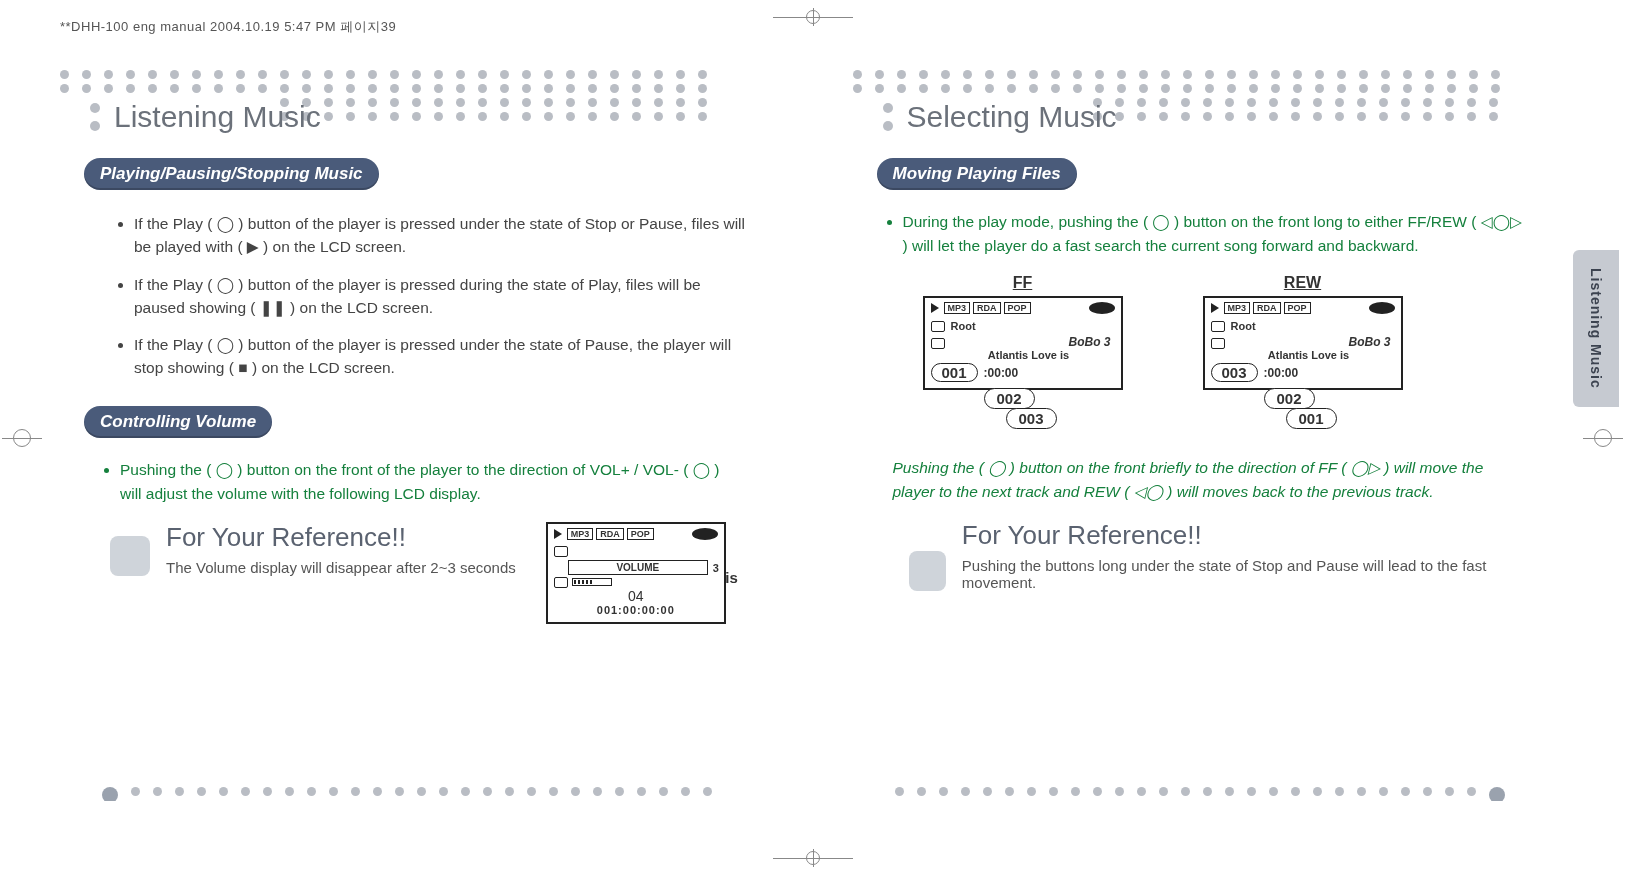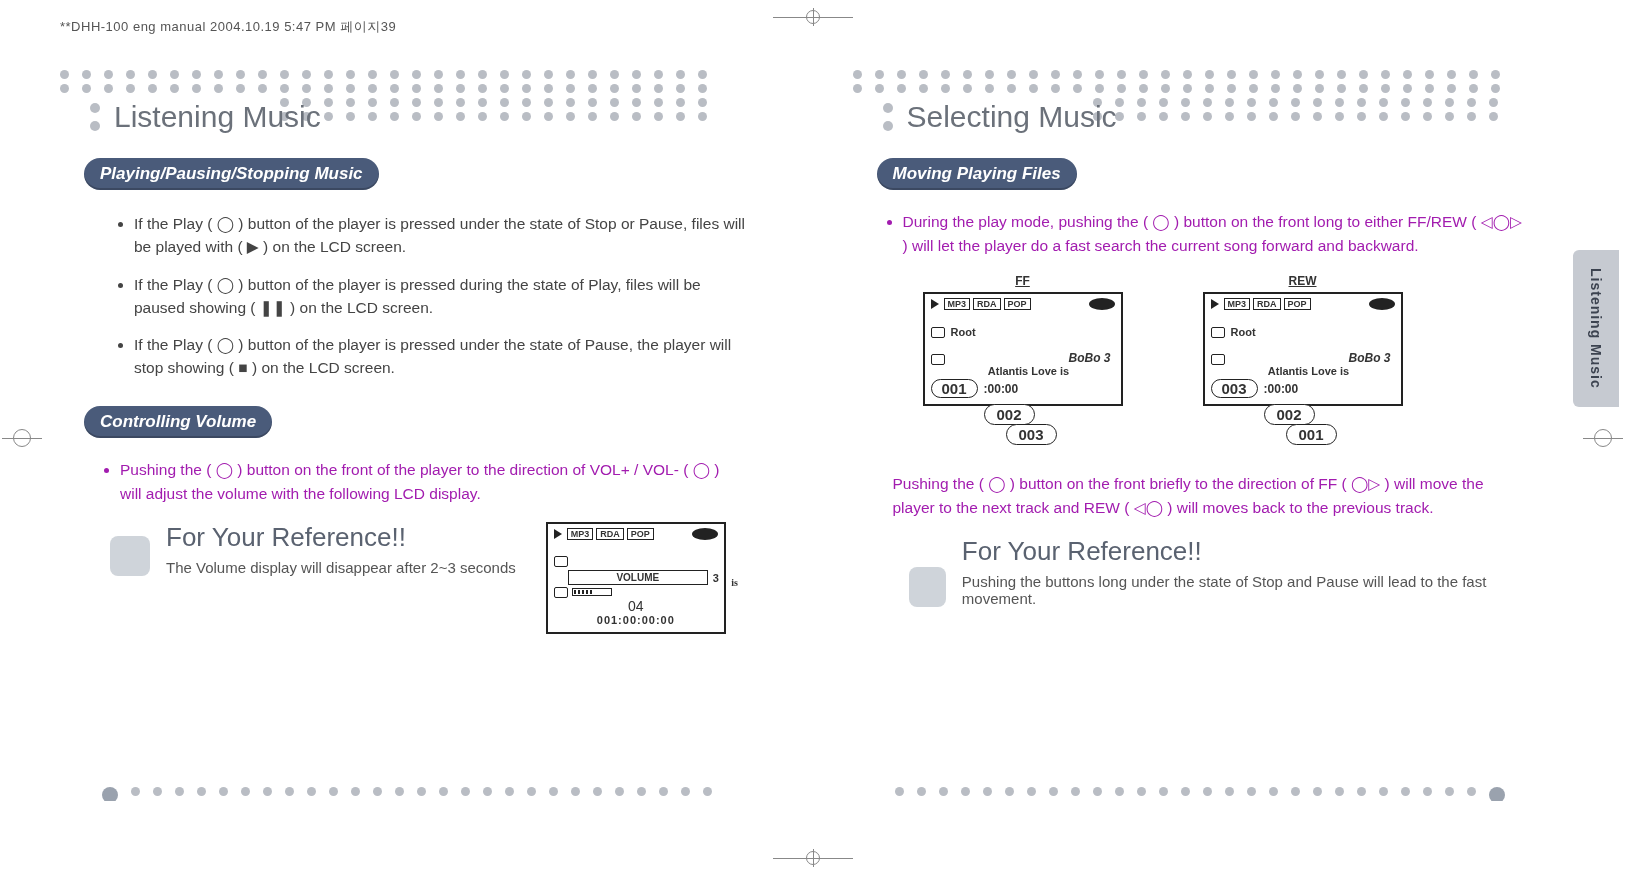--- a/index.html
+++ b/index.html
@@ -135,21 +135,21 @@
       color: #444;
     }
     .bullets li {
       list-style: disc;
       margin: 8px 0 14px 14px;
       line-height: 1.5;
     }
     .para {
       margin: 6px 40px 16px 50px;
       font-size: 15.5px;
-      color:#a21caf;
+      color:#15803d;
       line-height:1.55;
     }
     .para li { list-style: disc; margin-left: 10px; }
     .ref-block {
       display:flex; align-items:flex-end; gap:16px;
       margin: 10px 40px 10px 90px;
     }
     .ref-block.plain { margin-left: 56px; }
     .ref-icon {
       width:40px; height:40px;
@@ -172,37 +172,37 @@
       background:#fff;
       font-size:11px;
       position:relative;
     }
     .lcd .tags { display:flex; gap:3px; align-items:center; }
     .lcd .tag {
       border:1px solid #222; padding:0 3px; font-size:9px; font-weight:bold;
     }
     .lcd .play-tri { display:inline-block; width:0; height:0; border-left:8px solid #222; border-top:5px solid transparent; border-bottom:5px solid transparent; margin-right:2px; }
     .lcd .eye { display:inline-block; width:26px; height:12px; background:#222; border-radius:50%; position:relative; margin-left:auto; }
-    .lcd .folder-row { display:flex; gap:6px; align-items:center; margin-top:16px; font-weight:bold; font-size:11px; }
+    .lcd .folder-row { display:flex; gap:6px; align-items:center; margin-top:6px; font-weight:bold; font-size:11px; }
     .lcd .folder-ic, .lcd .home-ic {
       display:inline-block; width:14px; height:11px; border:1.5px solid #222; border-radius:2px; position:relative;
     }
     .lcd .artist { font-weight:bold; font-size:12px; text-align:right; margin-top:2px; padding-right:4px;font-style:italic; }
     .lcd .title2 { font-weight:bold; font-size:11px; padding-left:12px; }
     .lcd .time-row { font-weight:bold; font-size:11px; letter-spacing:1px; text-align:center; }
     .lcd .vol-box { border:1.5px solid #222; margin:3px 10px 0 14px; text-align:center; font-weight:bold; font-size:10px; padding:1px 0; position:relative; }
     .lcd .vol-box .rside { position:absolute; right:-12px; top:1px; font-size:11px; }
     .lcd .vol-bar-row { display:flex; gap:4px; align-items:center; margin-top:2px; }
     .lcd .vol-bar { width:40px; height:8px; border:1.5px solid #222; position:relative; }
     .lcd .vol-bar::after{ content:""; position:absolute; left:1px; top:1px; width:50%; height:calc(100% - 2px); background:repeating-linear-gradient(90deg,#222,#222 2px,transparent 2px,transparent 4px); }
     .lcd .vol-num { font-weight:normal; font-size:14px; text-align:center; }
-    .lcd .rside2 { position:absolute; right:-14px; bottom:44px; font-size:10px; font-weight:bold;font-family:Liberation Serif, serif; }
+    .lcd .rside2 { position:absolute; right:-14px; bottom:36px; font-size:15px; font-weight:bold; }
     .ff-rew-wrap { display:flex; gap:80px; margin: 4px 0 10px 70px; }
     .ff-col { text-align:center; }
-    .ff-col .ff-label { font-weight:bold; font-size:12px; margin-bottom:4px; text-decoration:underline; }
+    .ff-col .ff-label { font-weight:bold; font-size:16px; margin-bottom:4px; text-decoration:underline; }
     .track-stack { position:relative; width:90px; height:64px; margin: -8px auto 0; }
     .track-stack .pill { position:absolute; border:1.5px solid #222; background:#fff; border-radius:50px; font-weight:bold; font-size:15px; padding:1px 12px; }
     .side-tab {
       position:absolute;
       right: 6px;
       top: 250px;
       width: 46px;
       background:#c6cad1;
       border-radius:6px 0 0 6px;
       padding: 18px 4px;
@@ -615,21 +615,21 @@
             <span style="font-weight:bold; font-size:12px;">:00:00</span>
           </div>
         </div>
         <div class="track-stack">
           <span class="pill" style="top:6px; left:6px;">002</span>
           <span class="pill" style="top:26px; left:28px;">001</span>
         </div>
       </div>
     </div>
 
-    <div class="para" style="margin-left:40px;">Pushing the ( ◯ ) button on the front briefly to the direction of FF ( ◯▷ ) will move the player to the next track and REW ( ◁◯ ) will moves back to the previous track.</div>
+    <div class="para" style="margin-left:40px;font-style:italic;">Pushing the ( ◯ ) button on the front briefly to the direction of FF ( ◯▷ ) will move the player to the next track and REW ( ◁◯ ) will moves back to the previous track.</div>
 
     <div class="ref-block plain">
       <div class="ref-icon"></div>
       <div>
         <div class="ref-title">For Your Reference!!</div>
         <div class="ref-sub">Pushing the buttons long under the state of Stop and Pause will lead to the fast movement.</div>
       </div>
     </div>
 
     <div class="dot-rows footer">

